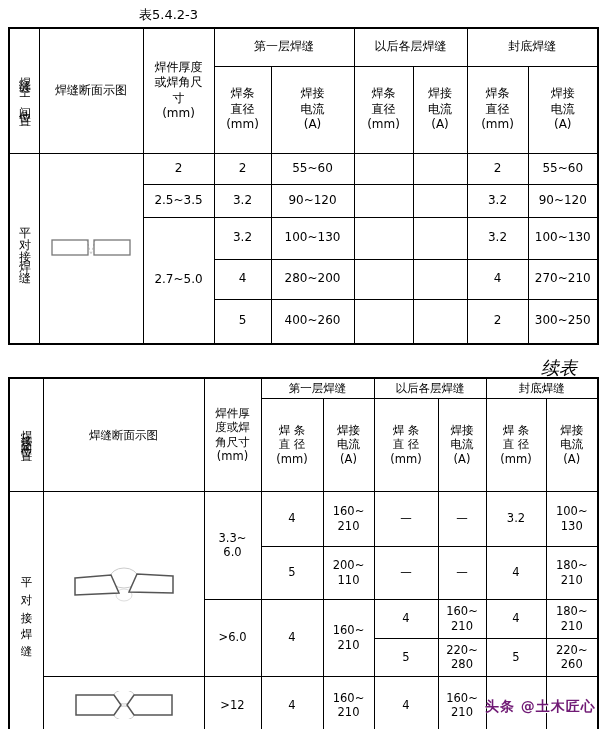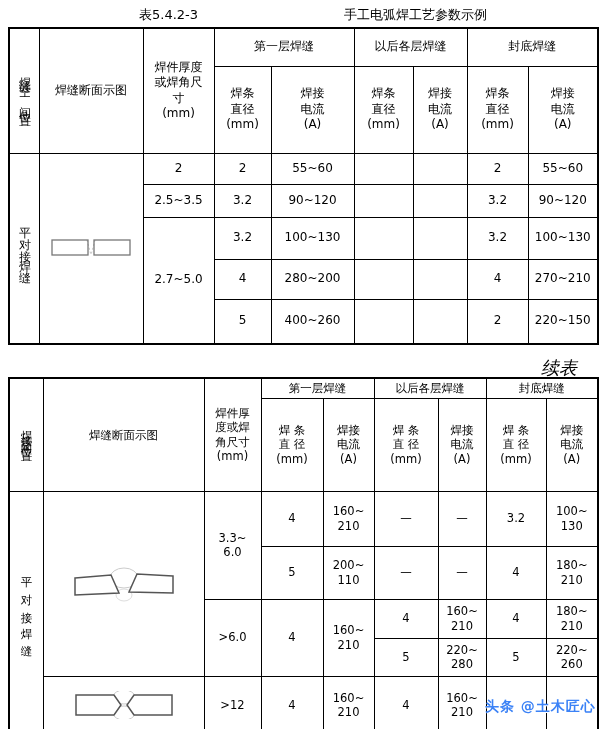--- a/index.html
+++ b/index.html
@@ -22,31 +22,30 @@
   .vert {
     writing-mode:vertical-rl; text-orientation:upright;
     display:inline-block; white-space:pre-line;
   }
   .ls-t1h { letter-spacing:4px; }
   .ls-t1b { letter-spacing:11px; }
   .ls-t2h { letter-spacing:4px; }
   .ls-t2b { letter-spacing:17px; }
   .diagram-cell svg { display:block; margin:0 auto; }
   .watermark {
-    font-size:14px; font-weight:bold; color:#3b82f6; letter-spacing:1px;
+    font-size:14px; font-weight:bold; color:#701a75; letter-spacing:1px;
     z-index:5; text-shadow:1px 1px 0 #ffffff; white-space:nowrap; pointer-events:none;
   }
 </style>
 </head>
 <body>
 
 <div class="page">
 
   <div class="abs title" style="left:139px; top:6px;">表5.4.2-3</div>
-  <div class="abs title" style="left:344px; top:6px;">手工电弧焊工艺参数示例</div>
 
   <table class="abs t1" style="left:8px; top:27px; width:589px;">
     <colgroup>
       <col style="width:30px">
         <col style="width:104px">
         <col style="width:71px">
       <col style="width:57px">
         <col style="width:83px">
       <col style="width:59px">
         <col style="width:54px">
@@ -132,21 +131,21 @@
       <td></td>
       <td>4</td>
       <td>270~210</td>
     </tr>
     <tr style="height:45px">
       <td>5</td>
       <td>400~260</td>
       <td></td>
       <td></td>
       <td>2</td>
-      <td>220~150</td>
+      <td>300~250</td>
     </tr>
   </tbody>
     </table>
 
   <div class="abs cont-label" style="right:27px; top:356px;">续表</div>
 
   <table class="abs t2" style="left:8px; top:377px; width:589px;">
     <colgroup>
       <col style="width:34px">
         <col style="width:161px">

